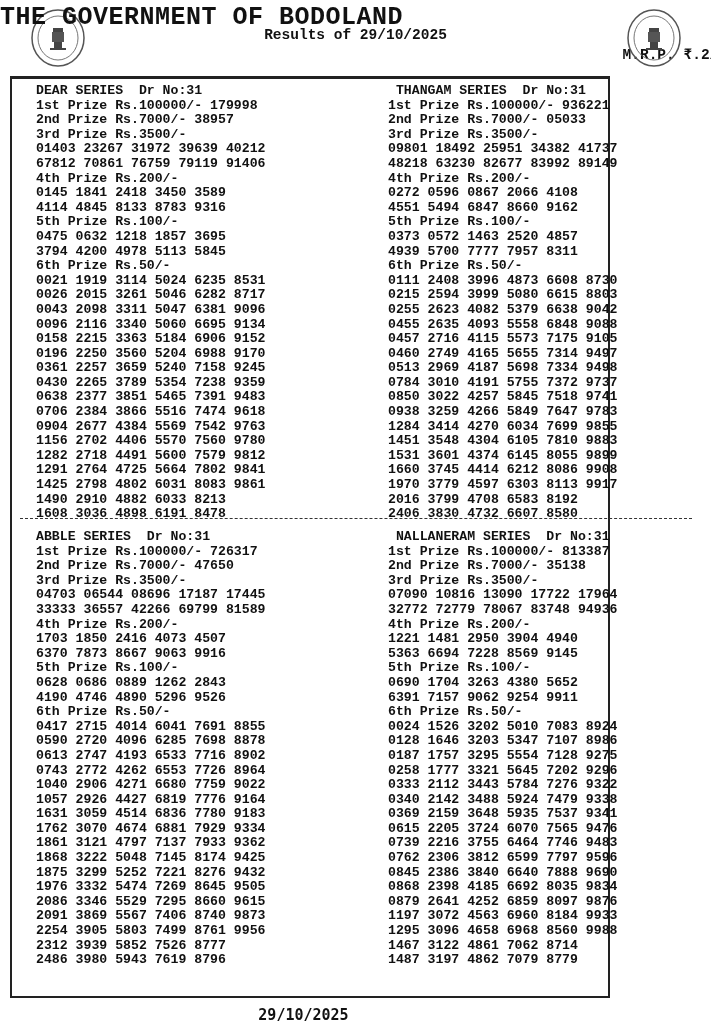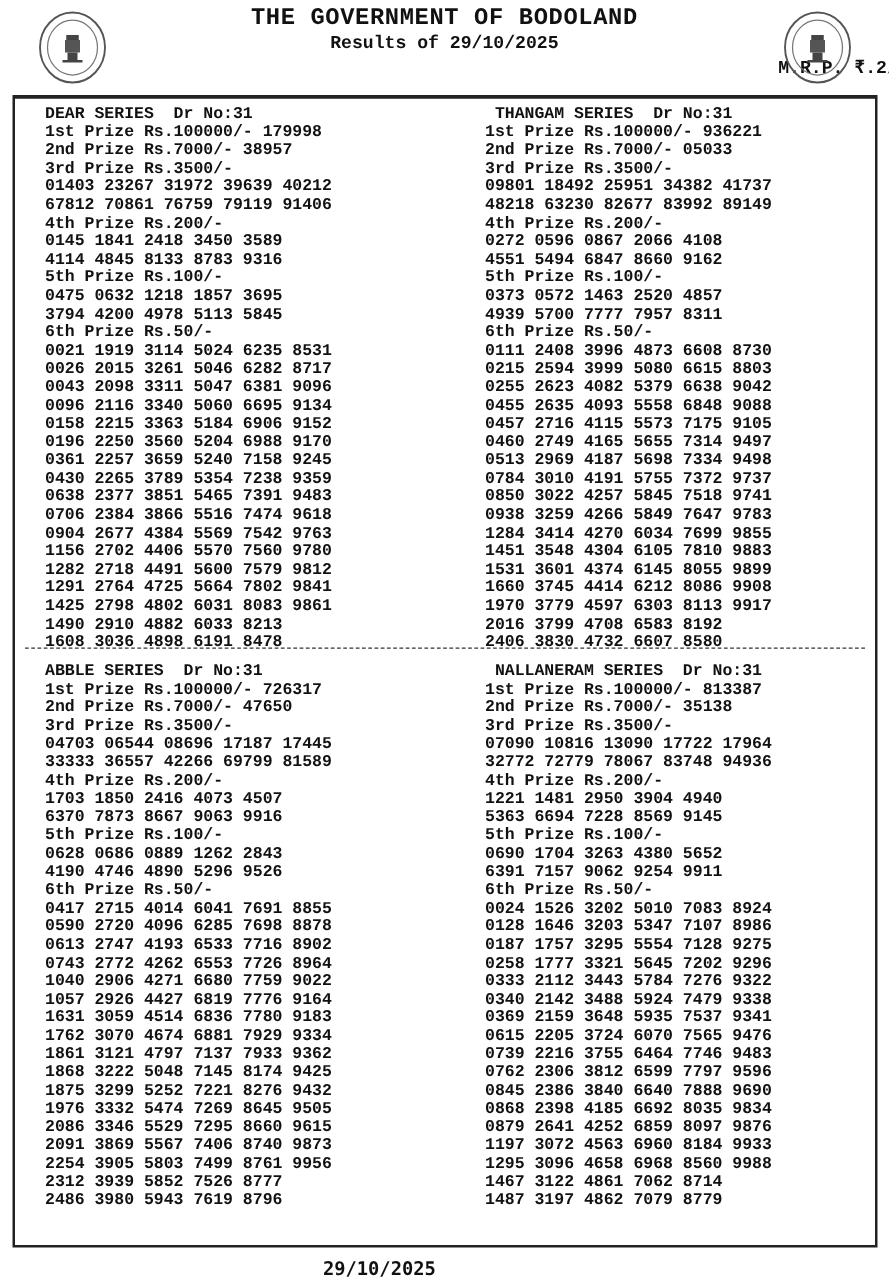--- a/index.html
+++ b/index.html
@@ -2,27 +2,27 @@
 <html><head>
 <meta charset="utf-8">
 <style>
   html, body { margin:0; padding:0; background:#ffffff; }
   body { width:711px; height:1024px; position:relative; overflow:hidden;
          font-family:"Liberation Mono","DejaVu Sans Mono",monospace; color:#111; }
   .header { position:absolute; left:0; top:0; width:711px; height:72px; }
   .logo { position:absolute; top:8px; width:56px; height:60px; }
   .logo.left { left:30px; }
   .logo.right { left:626px; }
-  .title { position:absolute; top:3px; left:0; width:711px; text-align:center;
-           font-weight:bold; font-size:19px; letter-spacing:0.5px; }
+  .title { position:absolute; top:3px; left:0; width:711px; text-align:left;
+           font-weight:bold; font-size:25px; letter-spacing:0.5px; }
   .subtitle { position:absolute; top:27px; left:0; width:711px; text-align:center;
               font-weight:bold; font-size:14.5px; }
   .mrp { position:absolute; top:46px; left:0; width:711px; text-align:right;
          font-weight:bold; font-size:14.5px;padding-left:16px; }
-  .frame { position:absolute; left:10px; top:76px; width:692px; height:922px;
+  .frame { position:absolute; left:10px; top:76px; width:600px; height:922px;
            border:2px solid #222; border-top-width:3px; box-sizing:border-box; }
   .series { position:absolute; font-weight:bold; font-size:13.2px; line-height:14.6px;
             white-space:pre; }
   .series .line { height:14.6px; }
   .divider { position:absolute; left:8px; top:439px; width:672px; height:0;
              border-top:1.5px dashed #333; }
   .footer { position:absolute; top:1006px; left:0; width:607px; text-align:center;
             font-weight:bold; font-size:15px; font-family:"DejaVu Sans Mono",monospace; }
 </style>
 </head>

